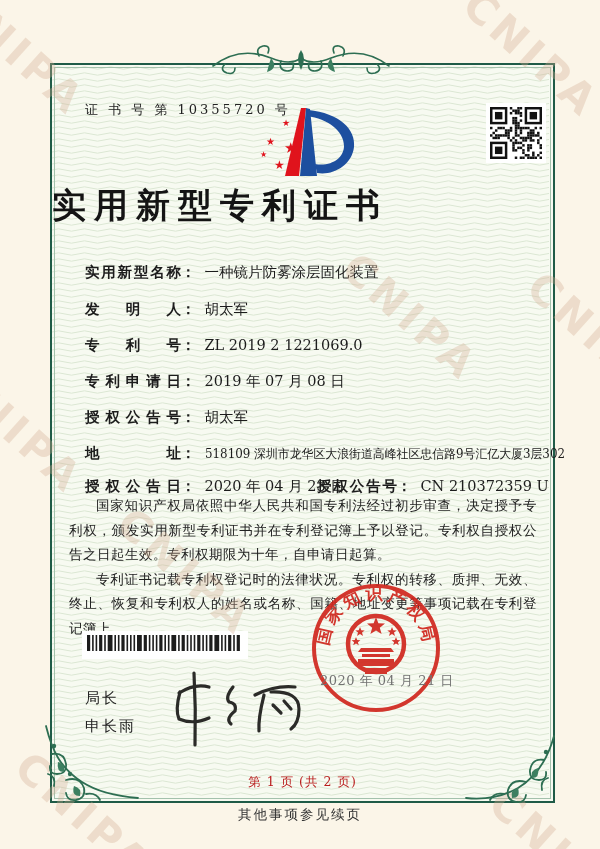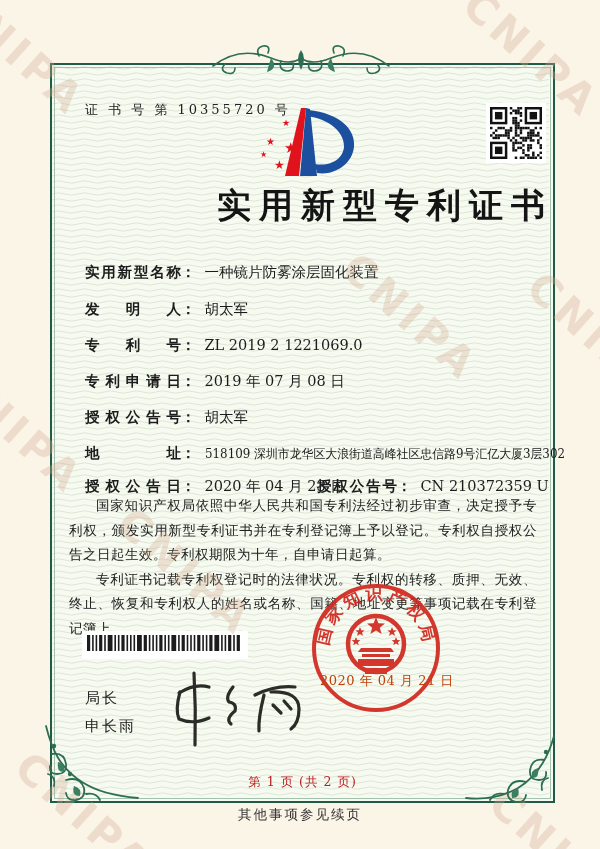--- a/index.html
+++ b/index.html
@@ -22,21 +22,21 @@
   .content{position:absolute;inset:0;z-index:3;}
 
   .cert-no{position:absolute;left:33px;top:36px;font-size:13px;letter-spacing:3px;color:#222;}
 
   .logo{position:absolute;left:202px;top:38px;width:105px;height:78px;}
   .logo-star{position:absolute;color:#e0131c;line-height:1;}
 
   .qr{position:absolute;left:434px;top:38px;width:60px;height:60px;background:#fff;
       display:flex;align-items:center;justify-content:center;}
 
-  .title{position:absolute;left:0;top:118px;width:100%;text-align:right;
+  .title{position:absolute;left:0;top:118px;width:100%;text-align:left;
          font-size:34px;font-weight:bold;letter-spacing:8px;color:#141414;}
 
   .fields{position:absolute;left:33px;top:186px;width:440px;}
   .frow{position:absolute;left:0;white-space:nowrap;font-size:14.5px;color:#1c1c1c;}
   .flabel{display:inline-block;width:96px;text-align:justify;text-align-last:justify;
           font-weight:600;margin-top:12px;}
   .fcolon{font-weight:600;}
   .fval{margin-left:9px;}
   .addr{font-size:12.5px;display:inline-block;transform:scaleX(0.95);transform-origin:left center;}
   .pair2{position:absolute;left:232px;top:0;}
@@ -46,21 +46,21 @@
   .paras p{margin:0;text-indent:2em;}
 
   .barcode-wrap{position:absolute;left:30px;top:566px;background:#fff;padding:4px 5px;}
 
   .director{position:absolute;left:33px;top:620px;font-size:15px;color:#222;
             font-weight:400;letter-spacing:2px;line-height:1.85;}
   .signature{position:absolute;left:115px;top:596px;}
 
   .seal{position:absolute;left:308px;top:580px;width:136px;height:136px;z-index:4;}
   .seal-date{position:absolute;left:12px;top:92px;width:112px;text-align:center;
-             font-size:13px;color:#c2410c;letter-spacing:0.5px;z-index:5;white-space:nowrap;}
+             font-size:13px;color:#737373;letter-spacing:0.5px;z-index:5;white-space:nowrap;}
 
   .page-num{position:absolute;left:0;top:709px;width:100%;text-align:center;
             font-size:12.5px;color:#b91c1c;letter-spacing:1px;}
 
   .cont-note{position:absolute;left:0;top:806px;width:100%;text-align:center;
              font-size:13.5px;color:#333;letter-spacing:2px;z-index:3;}
 
   .ornament{position:absolute;z-index:3;pointer-events:none;}
   .orn-top{left:211px;top:44px;}
   .orn-bl{left:42px;top:724px;}

